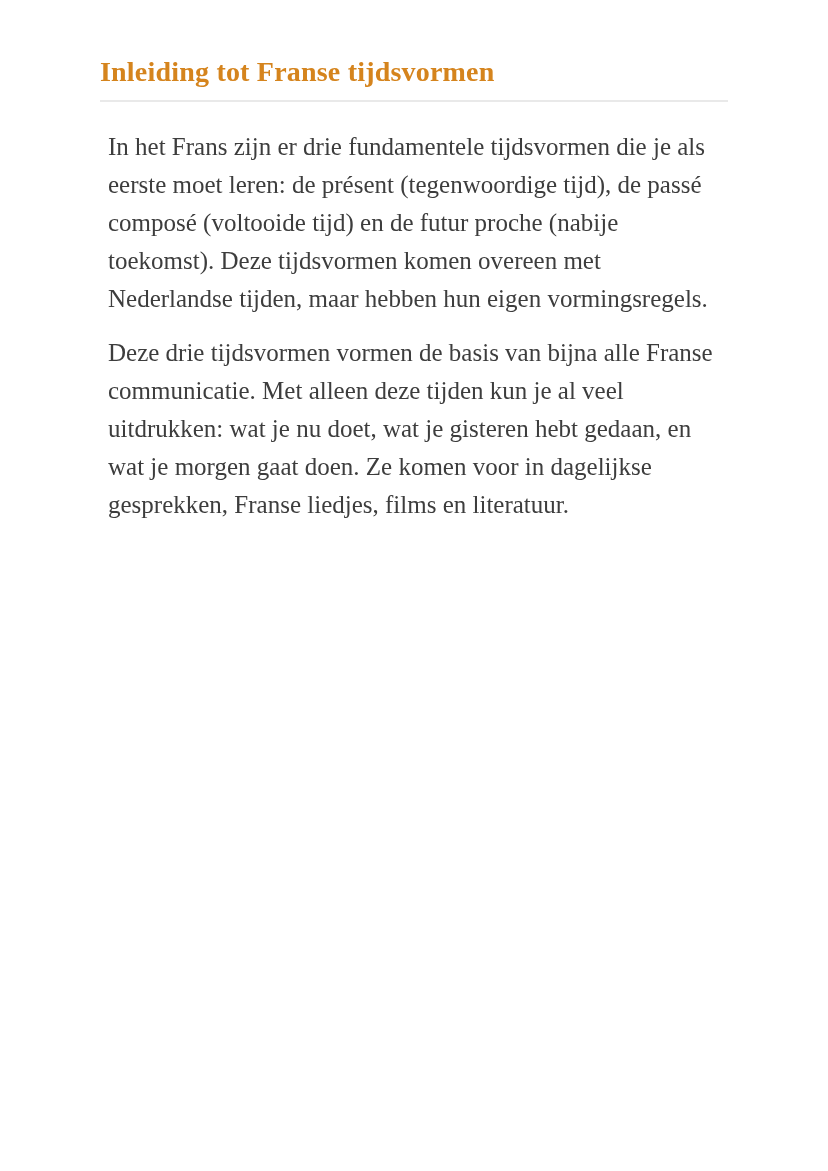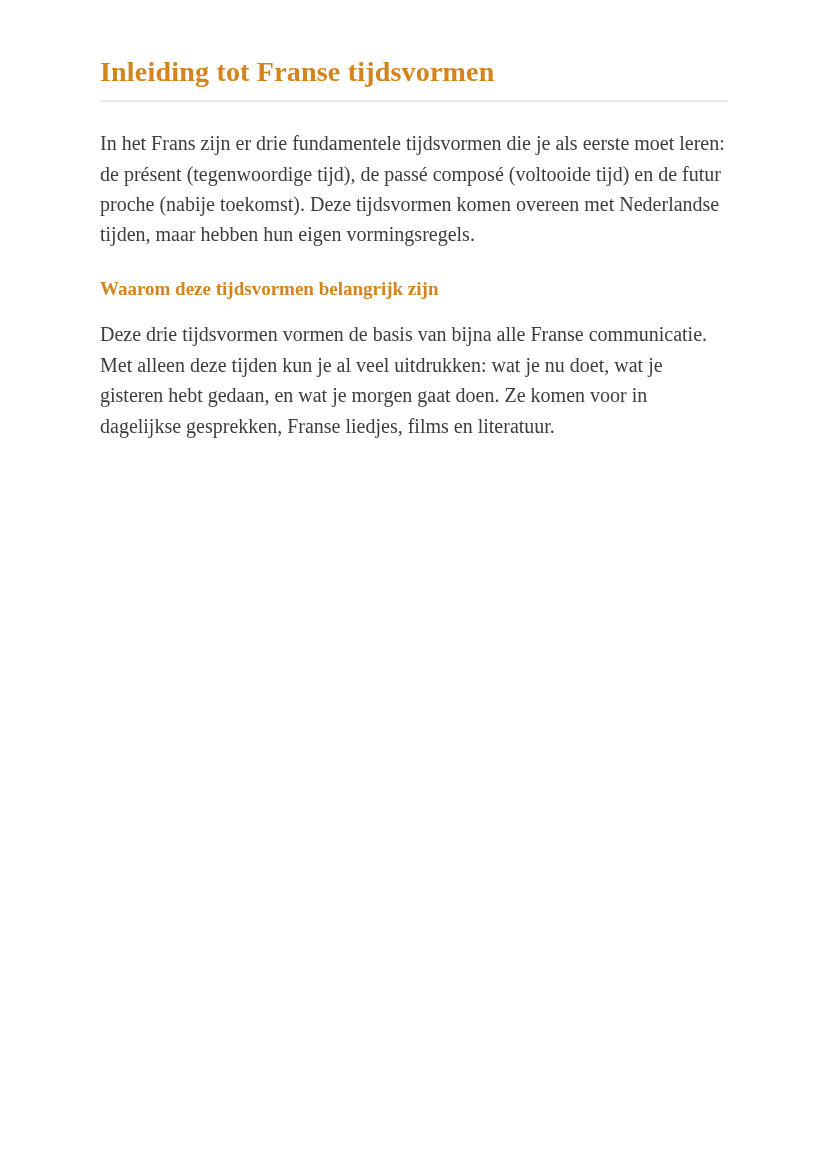--- a/index.html
+++ b/index.html
@@ -30,22 +30,22 @@
     color:var(--accent);
     letter-spacing:0.2px;
   }
   .title-divider{
     border:none;
     height:2px;
     background:var(--divider);
     margin:0 0 26px 0;
   }
   .body-paragraph{
-    margin:0 0 16px 0;
-    font-size:20px;
+    margin:0 0 16px 8px;
+    font-size:25px;
     line-height:1.52;
     color:var(--body-text);
   }
   .section-heading{
     margin:27px 0 18px 0;
     font-size:19px;
     line-height:1.3;
     font-weight:700;
     color:var(--accent);
   }
@@ -54,16 +54,15 @@
 <body>
 
 <article class="page">
   <h1 class="page-title">Inleiding tot Franse tijdsvormen</h1>
 
   <hr class="title-divider">
 
   <p class="body-paragraph">In het Frans zijn er drie fundamentele tijdsvormen die je als eerste moet leren: de présent (tegenwoordige tijd), de passé composé (voltooide tijd) en de futur proche (nabije toekomst). Deze tijdsvormen komen overeen met Nederlandse tijden, maar hebben hun eigen vormingsregels.</p>
 
 
-  <h2 class="section-heading">Waarom deze tijdsvormen belangrijk zijn</h2>
 
   <p class="body-paragraph">Deze drie tijdsvormen vormen de basis van bijna alle Franse communicatie. Met alleen deze tijden kun je al veel uitdrukken: wat je nu doet, wat je gisteren hebt gedaan, en wat je morgen gaat doen. Ze komen voor in dagelijkse gesprekken, Franse liedjes, films en literatuur.</p>
 </article>
 
 </body></html>

